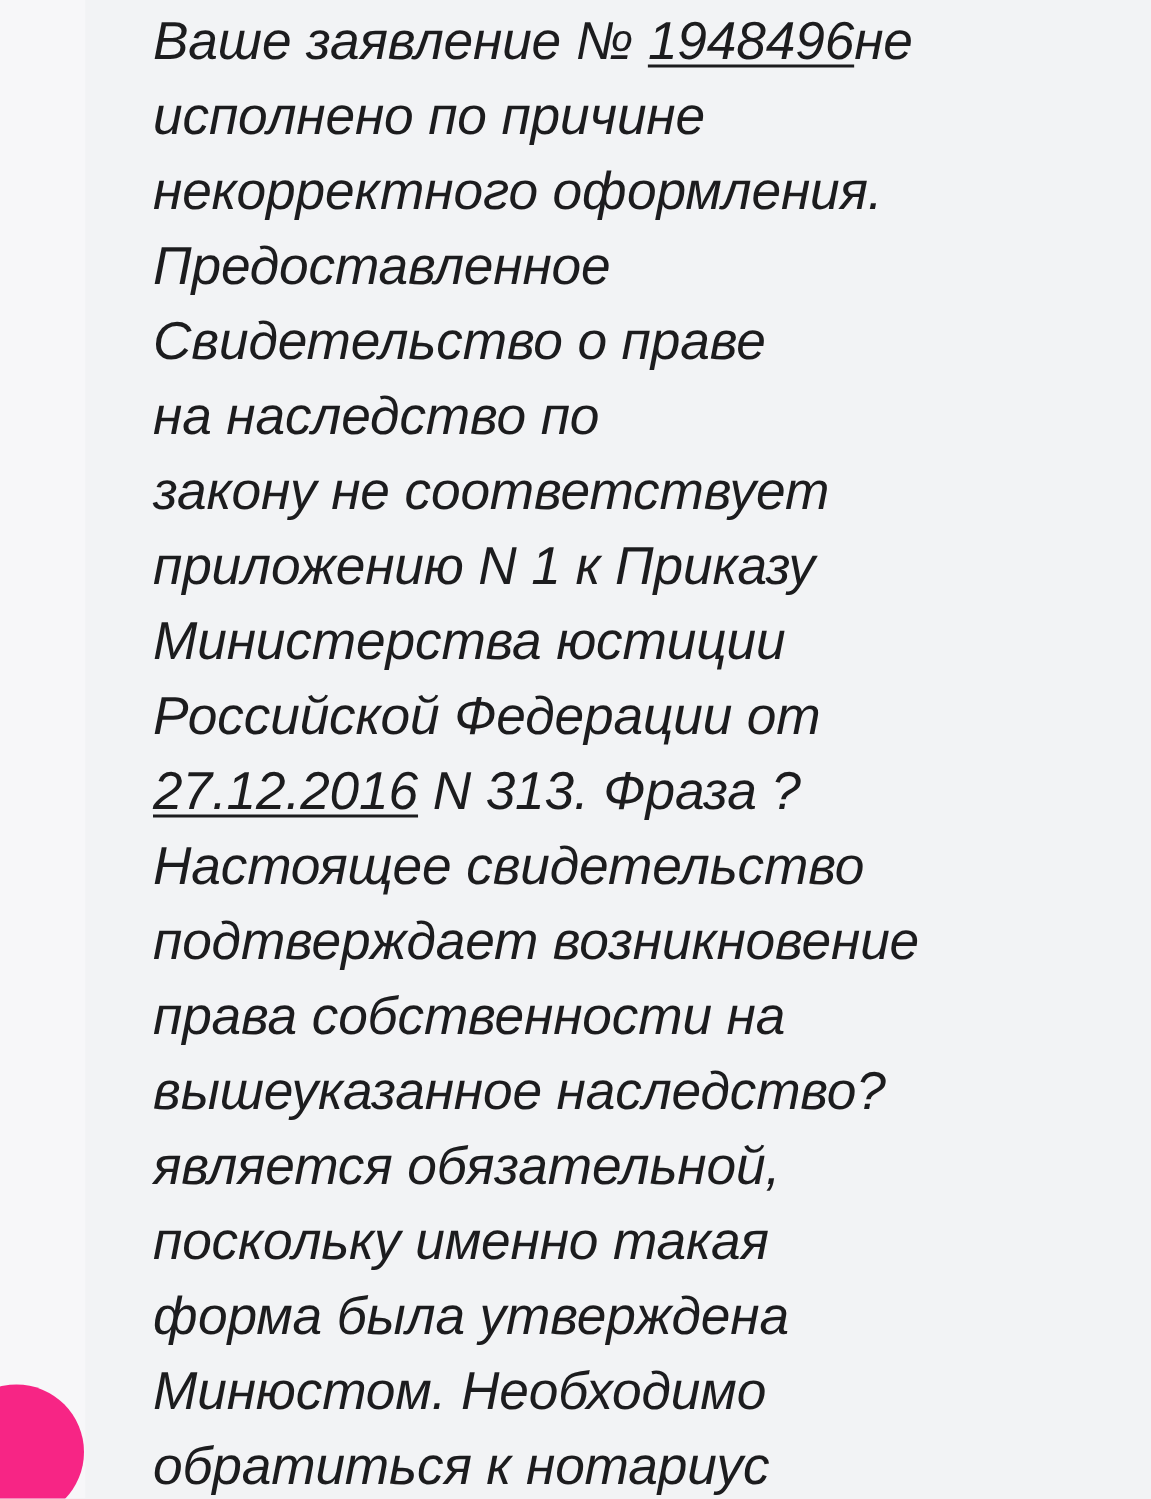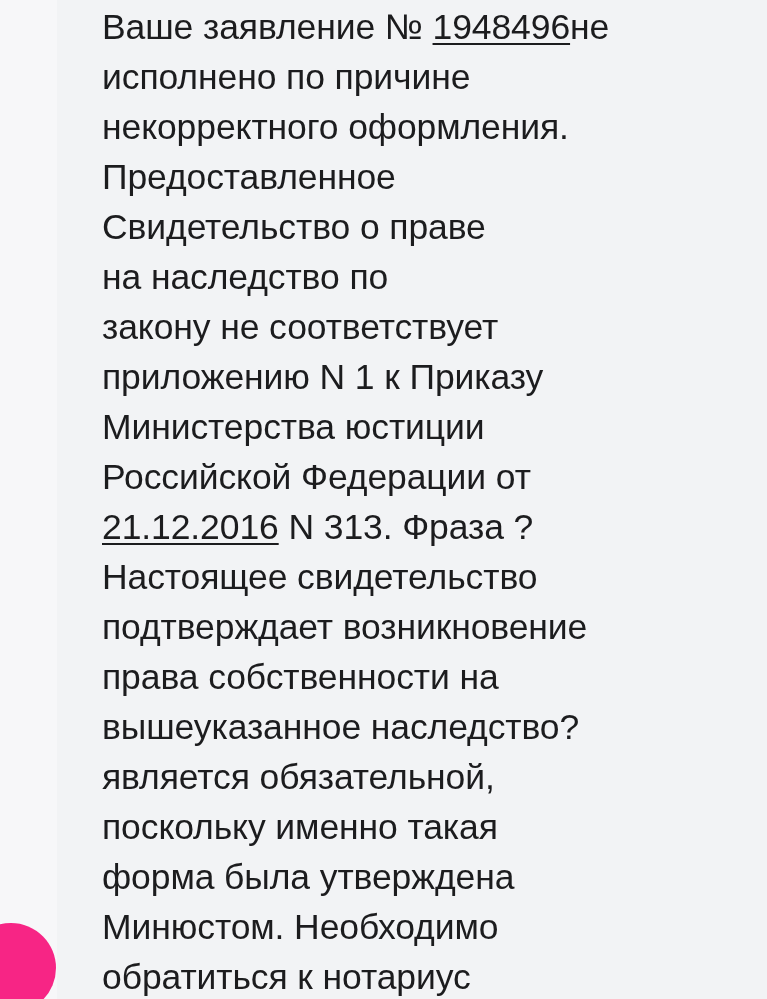--- a/index.html
+++ b/index.html
@@ -12,20 +12,21 @@
     background: #f2f3f5;
     font-family: "Liberation Sans", sans-serif;
     overflow: hidden;
   }
   .screen {
     position: relative;
     width: 747px;
     height: 999px;
     background: #f2f3f5;
     overflow: hidden;
+    font-style: italic;
   }
   
   .left-gutter {
     position: absolute;
     left: 0;
     top: 0;
     width: 57px;
     height: 999px;
     background: #f7f7f9;
   }
@@ -79,21 +80,21 @@
   <div class="bubble">
     <p class="msg-text"><span>Ваше заявление № </span><span class="u">1948496</span><span>не исполнено по причине
 некорректного оформления.
 Предоставленное
 Свидетельство о праве
 на наследство по
 закону не соответствует
 приложению N 1 к Приказу
 Министерства юстиции
 Российской Федерации от
-</span><span class="u">21.12.2016</span><span> N 313. Фраза ?
+</span><span class="u">27.12.2016</span><span> N 313. Фраза ?
 Настоящее свидетельство
 подтверждает возникновение
 права собственности на
 вышеуказанное наследство?
 является обязательной,
 поскольку именно такая
 форма была утверждена
 Минюстом. Необходимо
 обратиться к нотариус</span></p>
   </div>

